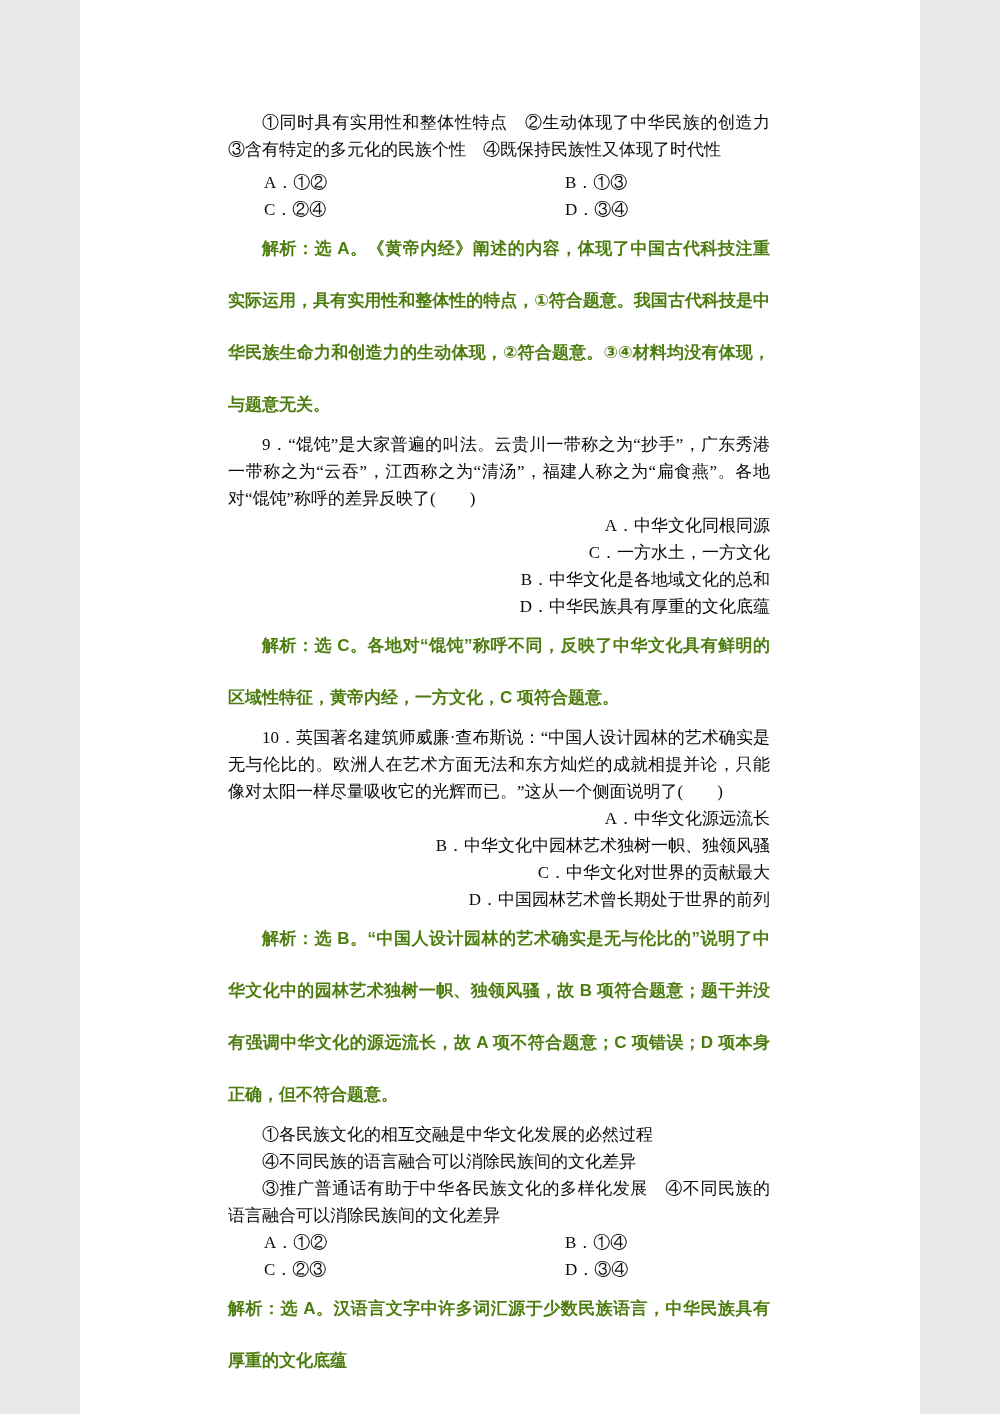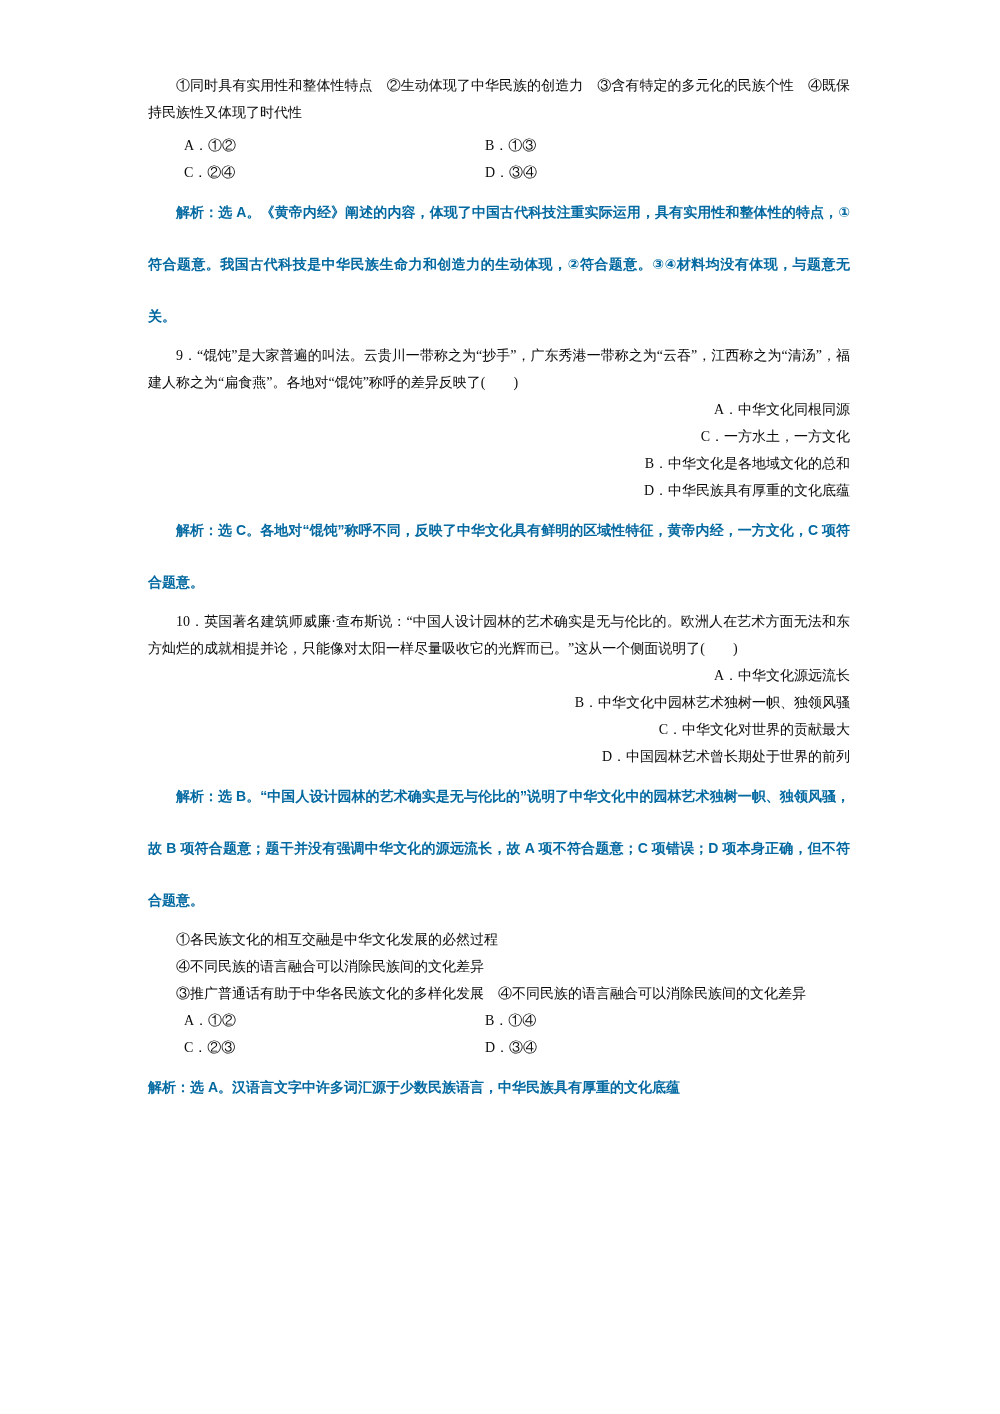--- a/index.html
+++ b/index.html
@@ -2,47 +2,47 @@
 <html><head>
 <meta charset="utf-8">
 <style>
   html, body {
     margin: 0;
     padding: 0;
     background: #e8e8e8;
   }
   .page {
     position: relative;
-    width: 1000px;
+    width: 840px;
     height: 1414px;
     margin: 0 auto;
     background: #ffffff;
     box-sizing: border-box;
-    padding: 72px 150px 0 148px;
+    padding: 109px 150px 0 148px;
     overflow: hidden;
     color: #0a0a0a;
-    font-size: 14px;
+    font-size: 17px;
   }
   .serif {
     font-family: "Liberation Serif", "DejaVu Serif", serif;
   }
   .para {
     text-align: justify;
     line-height: 27px;
   }
   .indent {
     text-indent: 2em;
     font-family: Liberation Serif, serif;
   }
   .analysis {
     font-family: "Liberation Sans", "DejaVu Sans", sans-serif;
     font-weight: bold;
     text-align: justify;
     line-height: 52px;
-    color: #0369a1;
+    color: #4d7c0f;
   }
   .analysis.indent {
     text-indent: 2em;
   }
   .opts-grid {
     display: grid;
     grid-template-columns: 301px 1fr;
     padding-left: 36px;
     line-height: 27px;
   }

